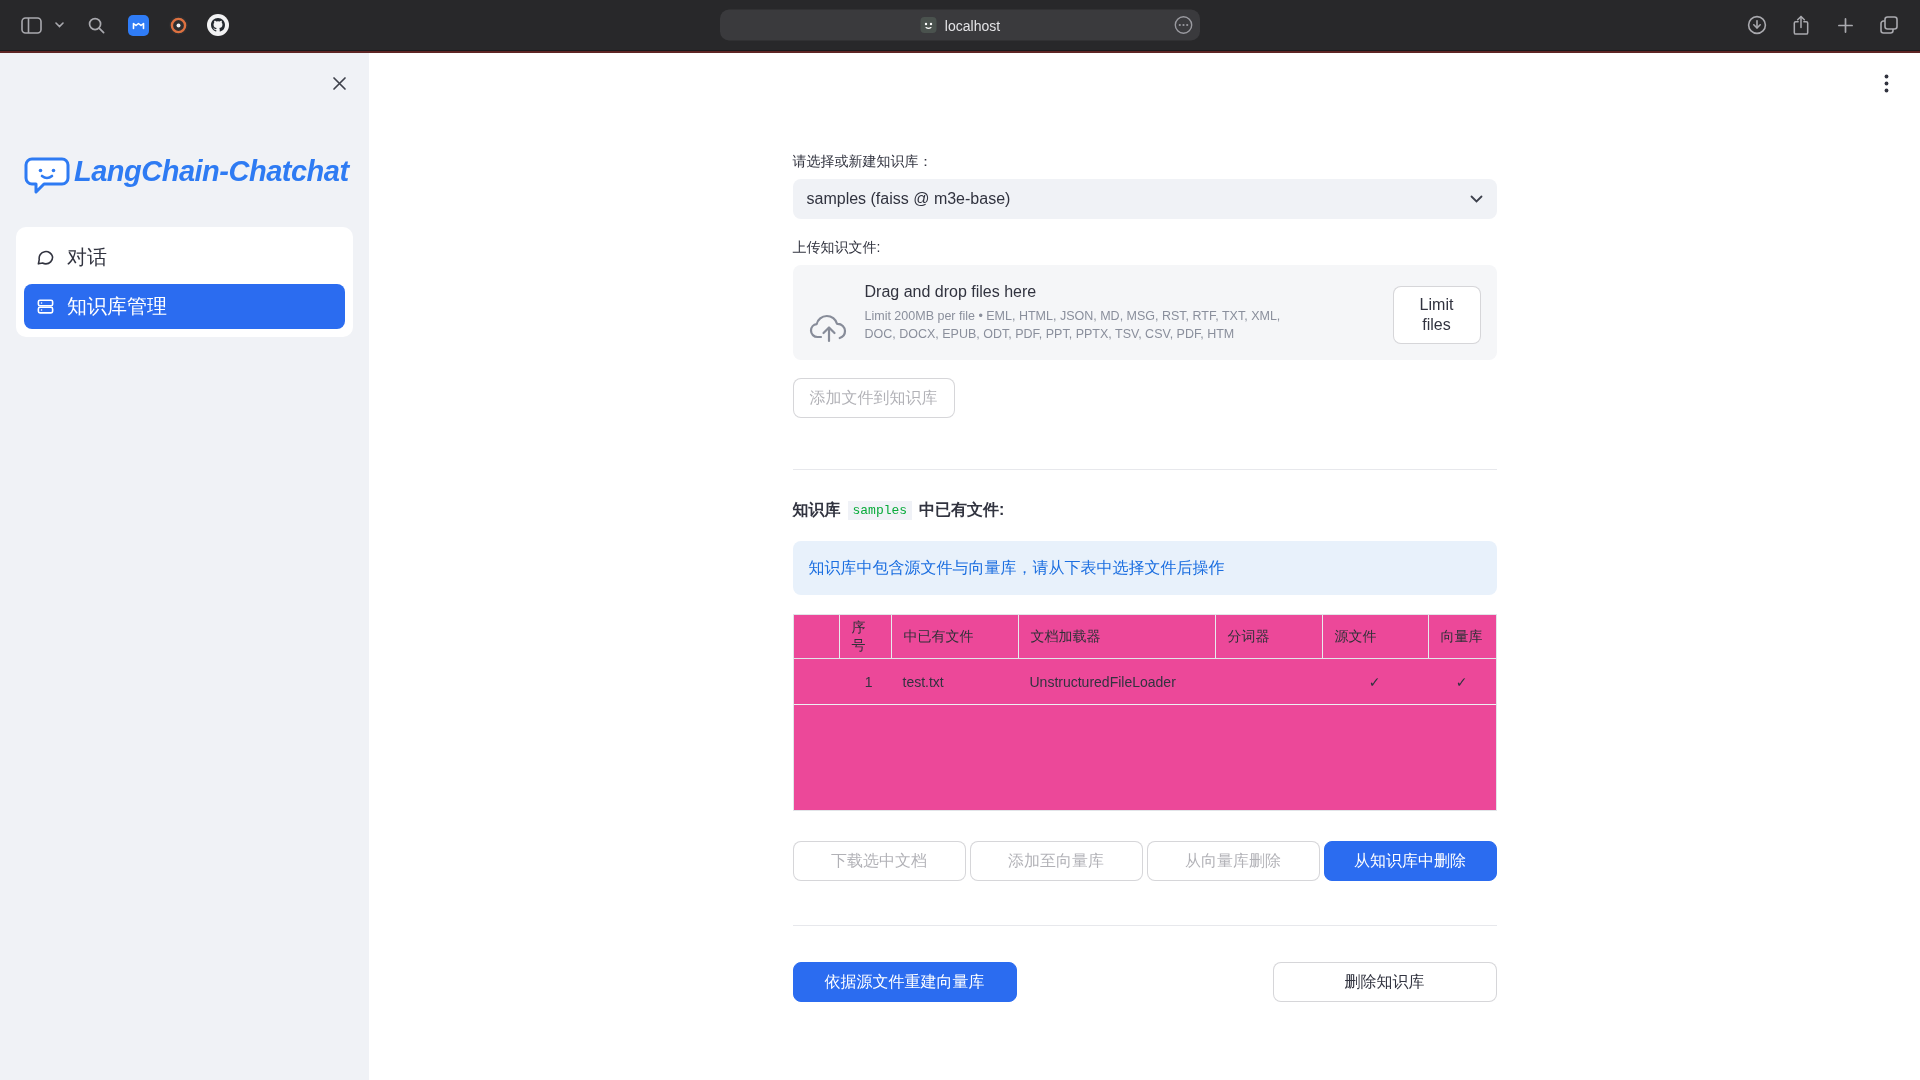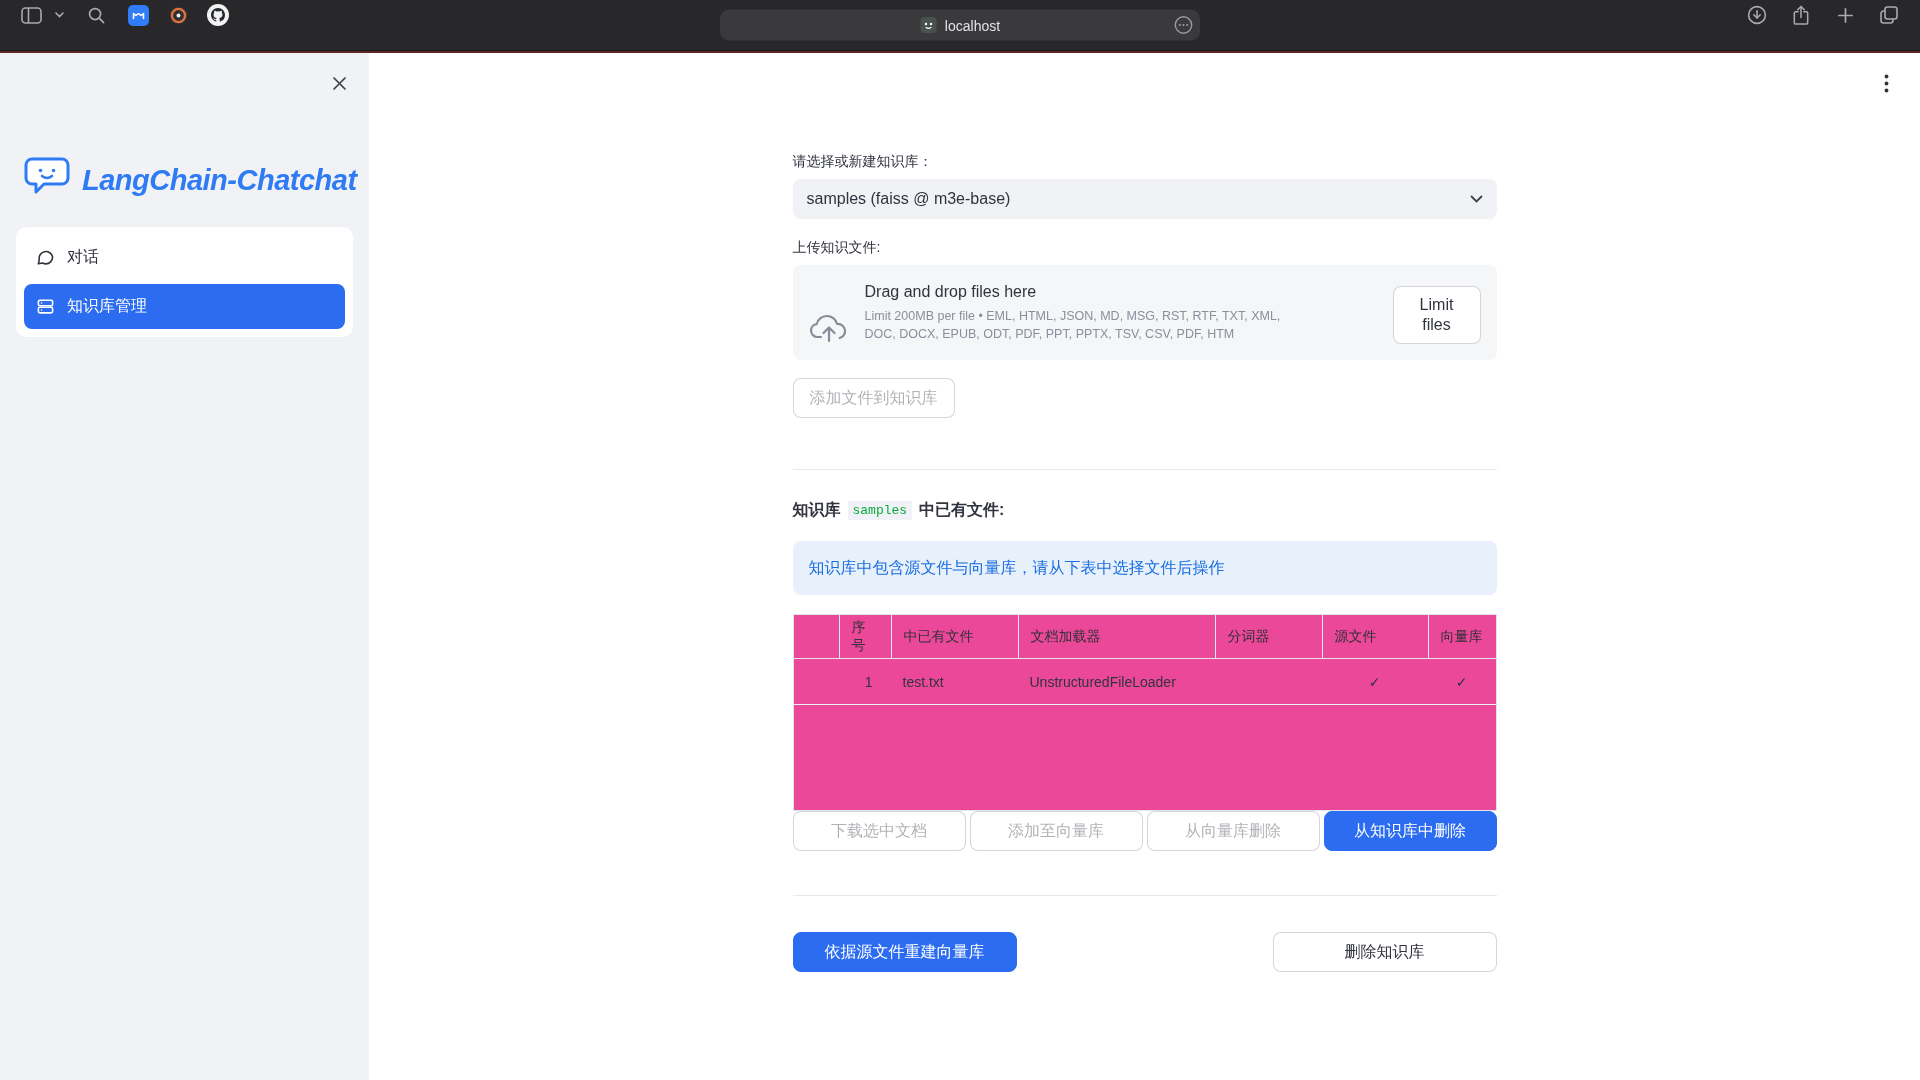--- a/index.html
+++ b/index.html
@@ -9,43 +9,43 @@
     --info-bg:#e8f1fb;
     --info-text:#1b6ee0;
   }
   *{box-sizing:border-box;margin:0;padding:0}
   html,body{width:1920px;height:1080px;overflow:hidden}
   body{font-family:"Liberation Sans","DejaVu Sans",sans-serif;color:#31333f;background:#fff}
 
   .window{width:1920px;height:1080px;display:flex;flex-direction:column}
 
   
-  .toolbar{height:51px;background:#28282a;display:flex;align-items:flex-start;padding:0 16px;position:relative;flex:0 0 auto;border-bottom:1px solid #1a1a1c}
+  .toolbar{height:51px;background:#28282a;display:flex;align-items:center;padding:0 16px;position:relative;flex:0 0 auto;border-bottom:1px solid #1a1a1c}
   .tb-left{display:flex;align-items:center;gap:14px}
   .tb-group{display:flex;align-items:center;gap:5px}
   .tb-btn{display:flex;align-items:center;justify-content:center;width:30px;height:30px;border-radius:6px;cursor:pointer}
   .tb-ext{width:26px;height:26px;display:flex;align-items:center;justify-content:center;cursor:pointer}
   .tb-center{position:absolute;left:50%;top:50%;transform:translate(-50%,-50%)}
   .pill{width:480px;height:31px;background:#3a3a3d;border-radius:9px;display:flex;align-items:center;justify-content:center;gap:8px;position:relative;cursor:text}
   .pill-url{color:#e3e3e6;font-size:14px}
   .pill-ellipsis{position:absolute;right:7px;top:6px;cursor:pointer}
   .tb-right{margin-left:auto;display:flex;align-items:center;gap:14px}
 
   .decoration{height:2px;background:#5e2524;flex:0 0 auto}
 
   
   .page{flex:1;display:flex;min-height:0}
 
   
   .sidebar{width:369px;background:#f0f2f6;position:relative;flex:0 0 auto}
   .close-btn{position:absolute;top:16px;right:16px;width:28px;height:28px;display:flex;align-items:center;justify-content:center;cursor:pointer;border-radius:6px}
-  .logo{display:flex;align-items:flex-end;gap:12px;margin:102px 0 0 24px}
+  .logo{display:flex;align-items:flex-start;gap:4px;margin:102px 0 0 24px}
   .logo-text{font-size:29px;font-style:italic;font-weight:700;color:var(--logo-blue);letter-spacing:-0.5px;white-space:nowrap}
   .nav{margin:30px 16px 0;background:#fff;border-radius:10px;padding:8px;display:flex;flex-direction:column;gap:4px}
-  .nav-item{height:45px;border-radius:8px;display:flex;align-items:center;gap:12px;padding:0 12px;font-size:16px;cursor:pointer;color:#31333f}
+  .nav-item{height:45px;border-radius:8px;display:flex;align-items:center;gap:12px;padding:0 12px;font-size:20px;cursor:pointer;color:#31333f}
   .nav-item.active{background:var(--primary);color:#fff}
 
   
   .main{flex:1;position:relative;background:#fff;overflow:hidden}
   .menu-dots{position:absolute;top:16px;right:20px;width:28px;height:28px;display:flex;align-items:center;justify-content:center;cursor:pointer;border-radius:6px}
   .content{width:704px;margin:0 auto;padding-top:100px}
 
   .lbl{font-size:14px;color:#31333f;margin-bottom:8px}
   .selectbox{height:40px;background:#f0f2f6;border-radius:8px;display:flex;align-items:center;justify-content:space-between;padding:0 14px;font-size:16px;cursor:pointer}
 
@@ -75,21 +75,21 @@
   .table{margin-top:19px;border:1px solid #e2e4e8;height:197px;overflow:hidden;font-size:14px;background:#ec4899}
   .thead,.trow{display:grid;grid-template-columns:45px 52px 127px 197px 107px 106px auto}
   .thead{height:44px;border-bottom:1px solid #e2e4e8}
   .th{display:flex;align-items:center;padding:0 12px;font-weight:500;color:#2f3138;cursor:pointer}
   .th + .th{border-left:1px solid #e8eaee}
   .trow{height:46px;border-bottom:1px solid #eef0f3;cursor:pointer}
   .td{display:flex;align-items:center;padding:0 12px;overflow:hidden;white-space:nowrap}
   .alr{justify-content:flex-end;padding-right:18px}
   .ac{justify-content:center}
 
-  .actions{display:grid;grid-template-columns:repeat(4,1fr);gap:4px}
+  .actions{margin-top:30px;display:grid;grid-template-columns:repeat(4,1fr);gap:4px}
   .bottom-row{margin-top:36px;display:grid;grid-template-columns:repeat(3,1fr);gap:16px;padding-bottom:60px}
 </style>
 </head>
 <body>
 
 <div class="window">
 
   <div class="toolbar">
     <div class="tb-left">
       <div class="tb-group">

